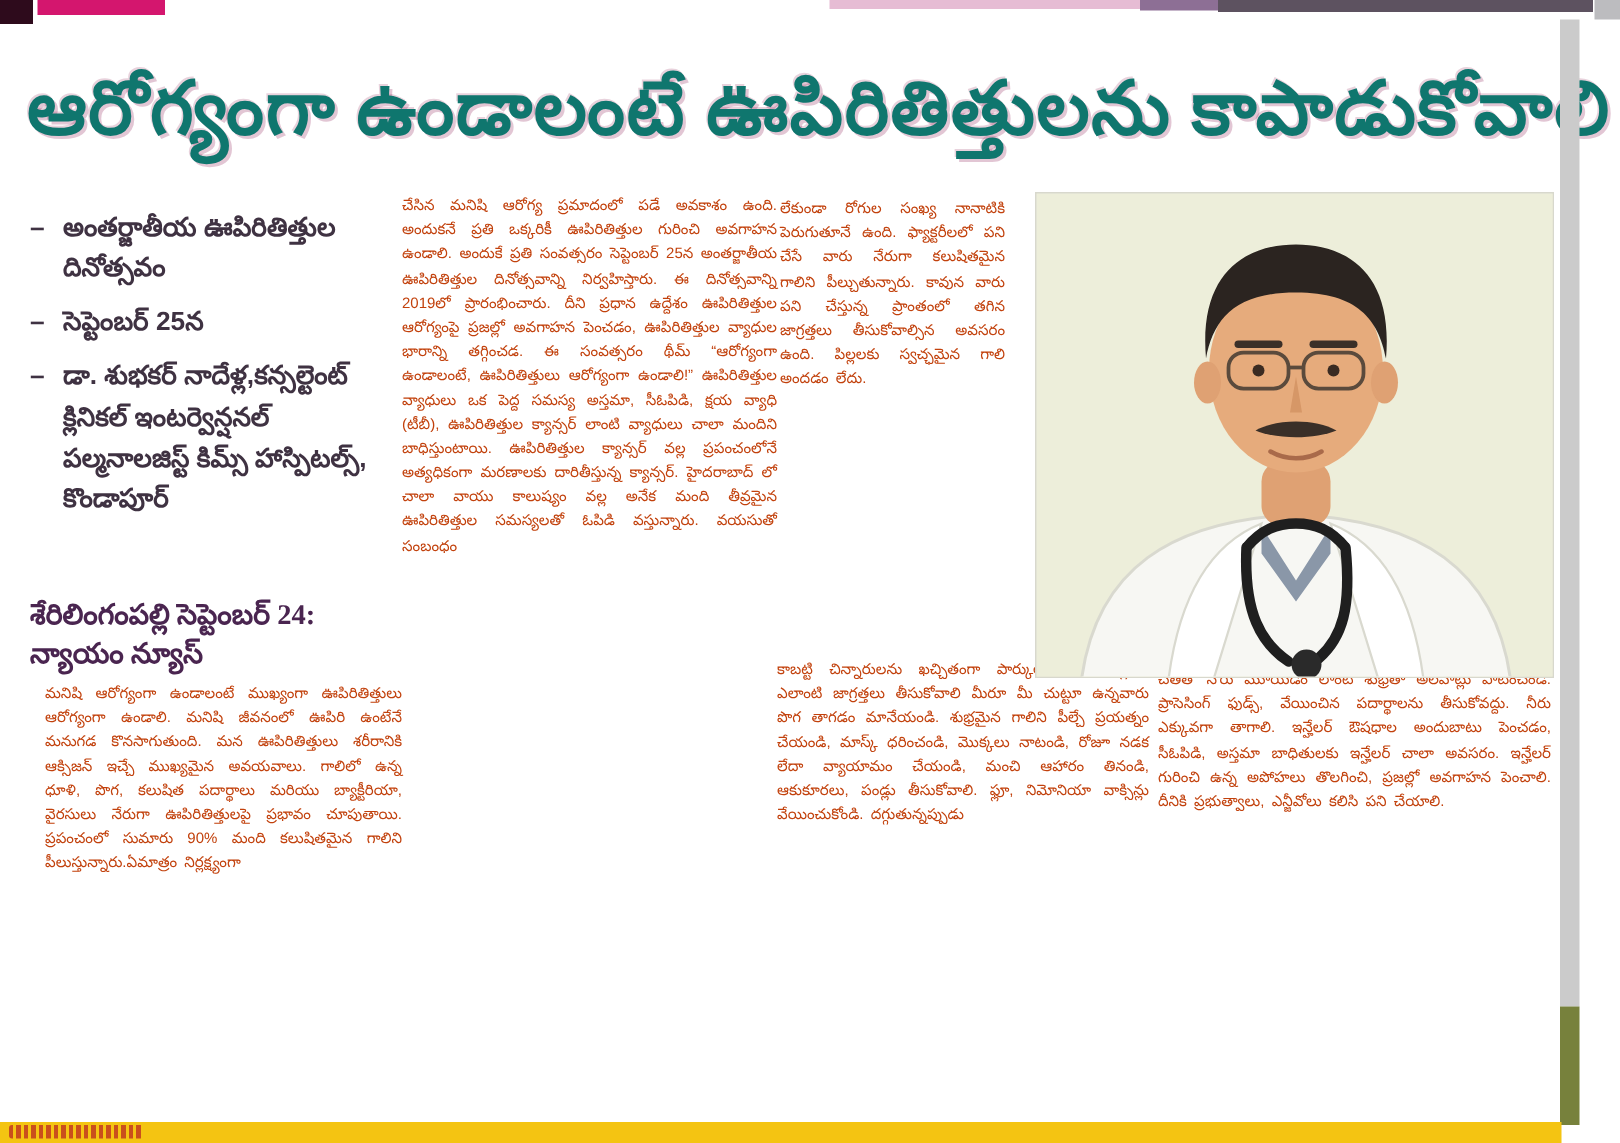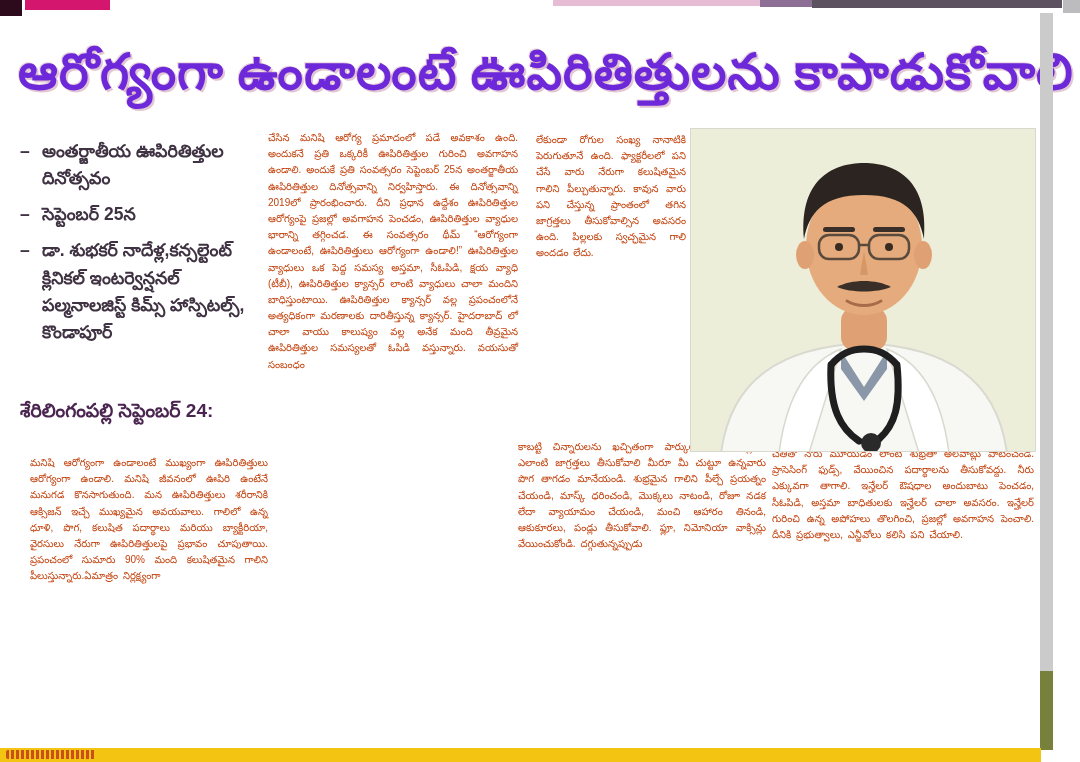--- a/index.html
+++ b/index.html
@@ -12,47 +12,47 @@
   .corner-block   { left:0;   top:0; width:22px;  height:16px; background:#2e0b1c; }
   .magenta-bar    { left:25px; top:0; width:85px;  height:10px; background:#d4166e; }
   .pink-strip     { left:553px; top:0; width:207px; height:6px;  background:#e6bcd4; }
   .purple-seg     { left:760px; top:0; width:52px;  height:7px;  background:#8d6f95; }
   .dark-top-bar   { left:812px; top:0; width:250px; height:8px;  background:#5d5260; }
   .gray-corner    { left:1063px;top:0; width:17px;  height:13px; background:#bcbcbf; }
 
   
   .headline {
     left:18px; top:28px; width:1010px; height:90px;
-    color:#6d28d9; font-weight:bold; font-size:50px; line-height:88px;
+    color:#0f766e; font-weight:bold; font-size:50px; line-height:88px;
     white-space:nowrap; letter-spacing:1px;
     text-shadow: 2px 2px 0 rgba(138,29,82,.25), -1px -1px 0 rgba(138,29,82,.2);
     font-family:"Liberation Serif","DejaVu Serif",serif;
   }
 
   
   .bodytext {
     color:#c2410c; font-size:10px; line-height:1.62; text-align:justify;
     text-justify: inter-word; word-spacing:2px;
   }
   .col1-body   { left:30px;  top:455px; width:238px; }
   .col2        { left:268px; top:130px; width:250px; height:590px; }
-  .col3-top    { left:520px; top:132px; width:150px;margin-left:16px; }
+  .col3-top    { left:520px; top:132px; width:150px; }
   .col3-bottom { left:518px; top:439px; width:248px; }
   .col4        { left:772px; top:446px; width:262px; }
 
   
   .highlights { left:20px; top:138px; width:242px; color:#3f3242; font-size:17.5px;
                 font-weight:bold; line-height:1.55; }
   .hl-item { display:flex; margin-bottom:9px; }
   .hl-dash { width:22px; flex:0 0 22px; }
 
   
   .dateline-wrap { left:20px; top:398px; width:245px; color:#4a2550;
                    font-weight:bold; font-size:19px; line-height:1.35;
-                   font-family:Liberation Sans, sans-serif; }
+                   font-family:Liberation Serif, serif; }
 
   
   .photo { left:690px; top:128px; width:346px; height:324px;
            background:#edeeda; border:1px solid #d8d8cd; overflow:hidden; }
 
   
   .right-strip-gray  { left:1040px; top:13px;  width:13px; height:658px; background:#cbcbcb; }
   .right-strip-olive { left:1040px; top:671px; width:13px; height:79px;  background:#77813c; }
 
   
@@ -83,20 +83,21 @@
     <span>సెప్టెంబర్ 25న</span>
   </div>
   <div class="hl-item">
     <span class="hl-dash">–</span>
     <span>డా. శుభకర్ నాదేళ్ల,కన్సల్టెంట్ క్లినికల్ ఇంటర్వెన్షనల్ పల్మనాలజిస్ట్ కిమ్స్ హాస్పిటల్స్, కొండాపూర్</span>
   </div>
 </div>
 
 <div class="abs dateline-wrap">
   <div>శేరిలింగంపల్లి సెప్టెంబర్ 24:</div>
+  <div>న్యాయం న్యూస్</div>
 </div>
 
 <div class="abs bodytext col1-body">మనిషి ఆరోగ్యంగా ఉండాలంటే ముఖ్యంగా ఊపిరితిత్తులు ఆరోగ్యంగా ఉండాలి. మనిషి జీవనంలో ఊపిరి ఉంటేనే మనుగడ కొనసాగుతుంది. మన ఊపిరితిత్తులు శరీరానికి ఆక్సిజన్ ఇచ్చే ముఖ్యమైన అవయవాలు. గాలిలో ఉన్న ధూళి, పొగ, కలుషిత పదార్థాలు మరియు బ్యాక్టీరియా, వైరసులు నేరుగా ఊపిరితిత్తులపై ప్రభావం చూపుతాయి. ప్రపంచంలో సుమారు 90% మంది కలుషితమైన గాలిని పీలుస్తున్నారు.ఏమాత్రం నిర్లక్ష్యంగా</div>
 <div class="abs bodytext col2">చేసిన మనిషి ఆరోగ్య ప్రమాదంలో పడే అవకాశం ఉంది. అందుకనే ప్రతి ఒక్కరికీ ఊపిరితిత్తుల గురించి అవగాహన ఉండాలి. అందుకే ప్రతి సంవత్సరం సెప్టెంబర్ 25న అంతర్జాతీయ ఊపిరితిత్తుల దినోత్సవాన్ని నిర్వహిస్తారు. ఈ దినోత్సవాన్ని 2019లో ప్రారంభించారు. దీని ప్రధాన ఉద్దేశం ఊపిరితిత్తుల ఆరోగ్యంపై ప్రజల్లో అవగాహన పెంచడం, ఊపిరితిత్తుల వ్యాధుల భారాన్ని తగ్గించడ. ఈ సంవత్సరం థీమ్ “ఆరోగ్యంగా ఉండాలంటే, ఊపిరితిత్తులు ఆరోగ్యంగా ఉండాలి!” ఊపిరితిత్తుల వ్యాధులు ఒక పెద్ద సమస్య అస్తమా, సీఓపిడి, క్షయ వ్యాధి (టీబీ), ఊపిరితిత్తుల క్యాన్సర్ లాంటి వ్యాధులు చాలా మందిని బాధిస్తుంటాయి. ఊపిరితిత్తుల క్యాన్సర్ వల్ల ప్రపంచంలోనే అత్యధికంగా మరణాలకు దారితీస్తున్న క్యాన్సర్. హైదరాబాద్ లో చాలా వాయు కాలుష్యం వల్ల అనేక మంది తీవ్రమైన ఊపిరితిత్తుల సమస్యలతో ఓపిడి వస్తున్నారు. వయసుతో సంబంధం</div>
 <div class="abs bodytext col3-top">లేకుండా రోగుల సంఖ్య నానాటికి పెరుగుతూనే ఉంది. ఫ్యాక్టరీలలో పని చేసే వారు నేరుగా కలుషితమైన గాలిని పీల్చుతున్నారు. కావున వారు పని చేస్తున్న ప్రాంతంలో తగిన జాగ్రత్తలు తీసుకోవాల్సిన అవసరం ఉంది. పిల్లలకు స్వచ్ఛమైన గాలి అందడం లేదు.</div>
 <div class="abs bodytext col3-bottom">కాబట్టి చిన్నారులను ఖచ్చితంగా పార్కులకు తీసుకవెళ్లాలి. ఎలాంటి జాగ్రత్తలు తీసుకోవాలి మీరూ మీ చుట్టూ ఉన్నవారు పొగ తాగడం మానేయండి. శుభ్రమైన గాలిని పీల్చే ప్రయత్నం చేయండి, మాస్క్ ధరించండి, మొక్కలు నాటండి, రోజూ నడక లేదా వ్యాయామం చేయండి, మంచి ఆహారం తినండి, ఆకుకూరలు, పండ్లు తీసుకోవాలి. ఫ్లూ, నిమోనియా వాక్సిన్లు వేయించుకోండి. దగ్గుతున్నప్పుడు</div>
 <div class="abs bodytext col4">చేతితో నోరు మూయడం లాంటి శుభ్రతా అలవాట్లు పాటించండి. ప్రాసెసింగ్ ఫుడ్స్, వేయించిన పదార్థాలను తీసుకోవద్దు. నీరు ఎక్కువగా తాగాలి. ఇన్హేలర్ ఔషధాల అందుబాటు పెంచడం, సీఓపిడి, అస్తమా బాధితులకు ఇన్హేలర్ చాలా అవసరం. ఇన్హేలర్ గురించి ఉన్న అపోహలు తొలగించి, ప్రజల్లో అవగాహన పెంచాలి. దీనికి ప్రభుత్వాలు, ఎన్జీవోలు కలిసి పని చేయాలి.</div>
 
 <div class="abs photo">
   <svg width="346" height="324" viewBox="0 0 346 324" xmlns="http://www.w3.org/2000/svg">

